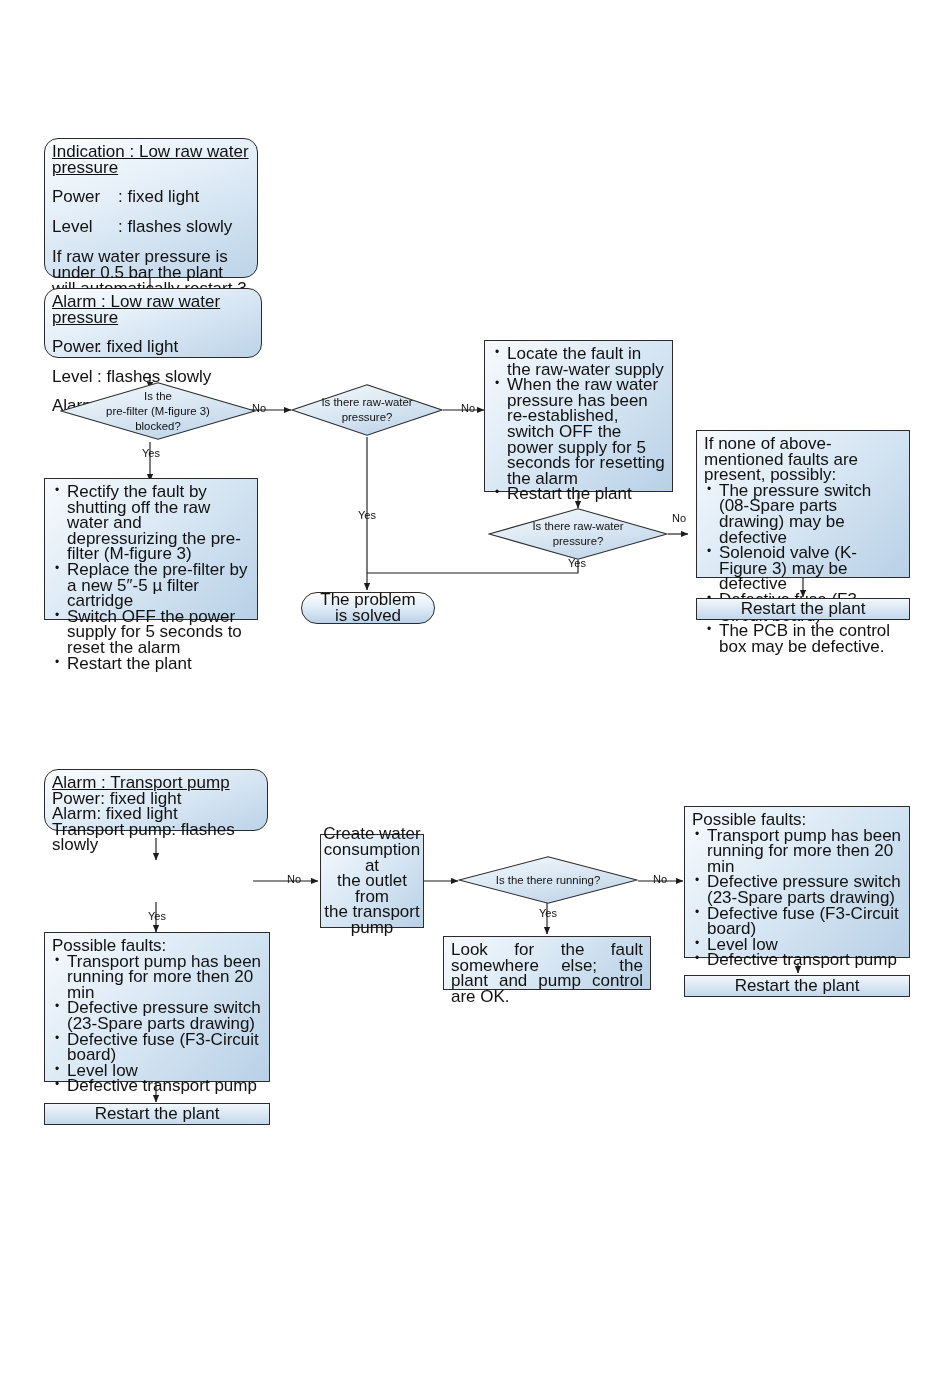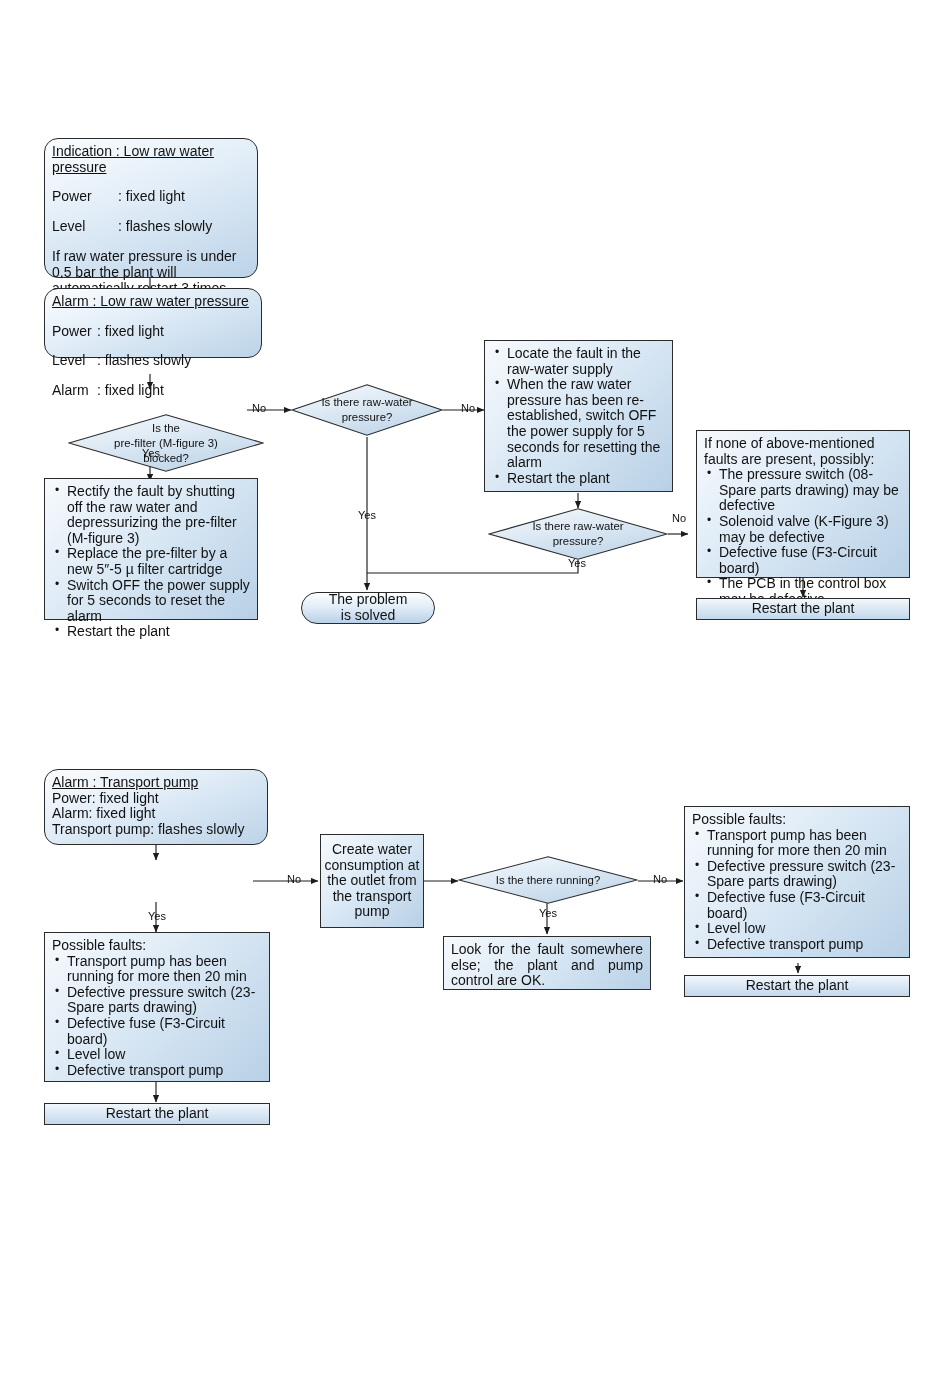--- a/index.html
+++ b/index.html
@@ -24,21 +24,21 @@
     border:1px solid #2b2b2b;
     border-radius:999px;
     background:linear-gradient(180deg,#fdfefe 0%,#e2eef8 45%,#b9d1e7 100%);
   }
   .bar{
     border:1px solid #2b2b2b;
     background:linear-gradient(180deg,#f2f7fc 0%,#dfeaf5 40%,#c3d8ec 100%);
     display:flex;align-items:center;justify-content:center;
   }
   .pad{padding:5px 7px;}
-  .txt{font-size:14px;line-height:15.6px;}
+  .txt{font-size:17px;line-height:15.6px;}
   .center{display:flex;align-items:center;justify-content:center;text-align:center;}
   .hdr{ text-decoration:underline; }
   ul.bl{margin:0;padding:0 0 0 15px;list-style:none;}
   ul.bl>li{position:relative;margin:0 0 0 0;padding:0 0 0 0;}
   ul.bl>li::before{content:"\2022";position:absolute;left:-12px;top:-1px;font-size:12px;}
   .kv{display:flex;margin-top:14px;}
   .kv .k{display:inline-block;}
   
   .diamond{position:absolute;}
   .diamond svg{position:absolute;left:0;top:0;}
@@ -108,21 +108,21 @@
     <div class="txt kv">
       <span class="k" style="width:45px">Level</span>
       <span>: flashes slowly</span>
     </div>
     <div class="txt kv">
       <span class="k" style="width:45px">Alarm</span>
       <span>: fixed light</span>
     </div>
   </div>
 
-  <div class="diamond" style="left:68px;top:382px;width:196px;height:58px;margin-top:32px;">
+  <div class="diamond" style="left:60px;top:382px;width:196px;height:58px;">
     <svg width="196" height="58" viewBox="0 0 196 58">
       <defs>
         <linearGradient id="g1" x1="0" y1="0" x2="0.6" y2="1">
           <stop offset="0" stop-color="#f6fafd"></stop>
             <stop offset="0.5" stop-color="#dde9f4"></stop>
             <stop offset="1" stop-color="#c2d7ea"></stop>
         </linearGradient>
       </defs>
       <polygon points="98,0.8 195,29 98,57.2 1,29" fill="url(#g1)" stroke="#2b2b2b" stroke-width="1.1"></polygon>
     </svg>
@@ -196,21 +196,21 @@
     <div class="txt">
       <div>The problem</div>
       <div>is solved</div>
     </div>
   </div>
 
   <div class="node bar" style="left:696px;top:598px;width:214px;height:22px;">
     <span class="txt">Restart the plant</span>
   </div>
 
-  <div class="node term pad" style="left:44px;top:769px;width:224px;height:76px;">
+  <div class="node term pad" style="left:44px;top:769px;width:224px;height:62px;">
     <div class="txt hdr">Alarm : Transport pump</div>
     <div class="txt">
       <span>Power:</span>
       <span>fixed light</span>
     </div>
     <div class="txt">
       <span>Alarm:</span>
       <span>fixed light</span>
     </div>
     <div class="txt">

